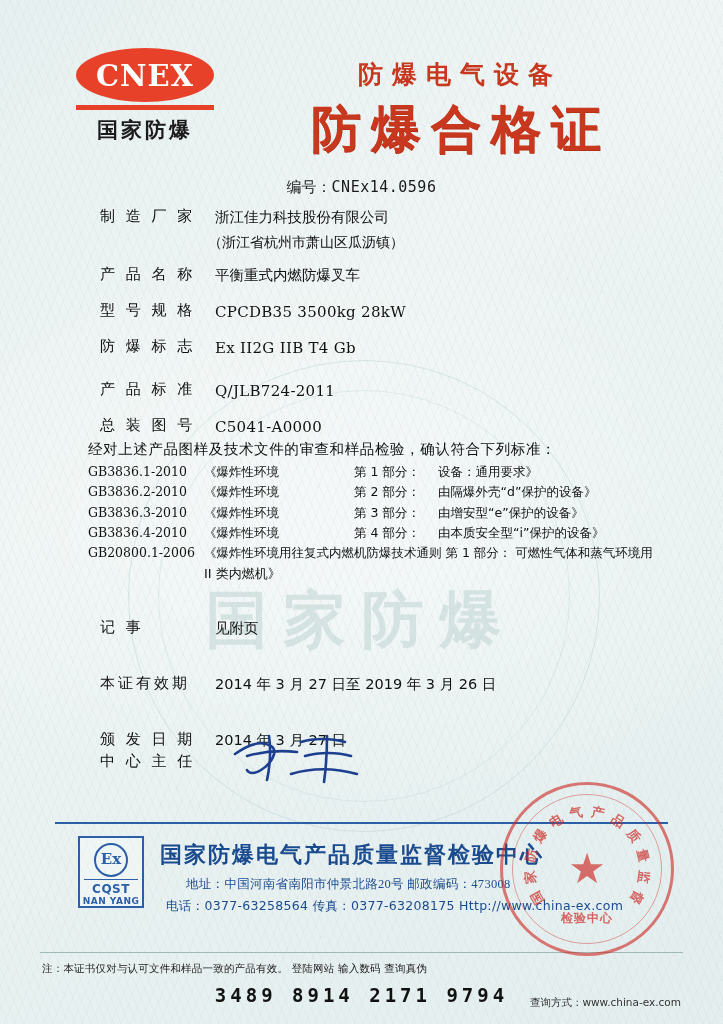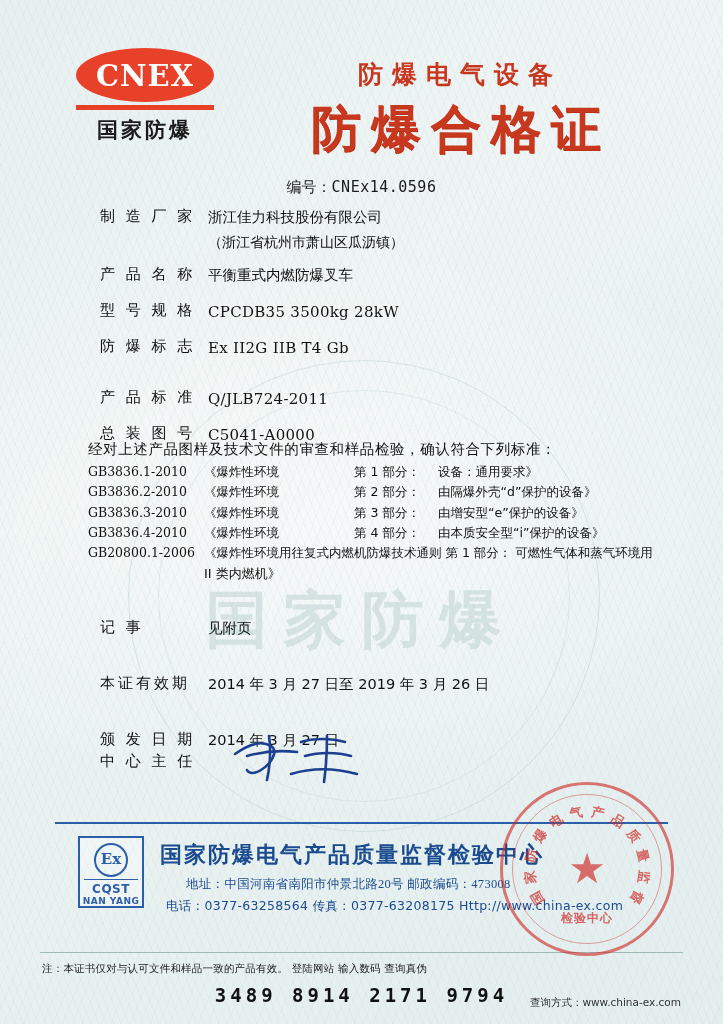--- a/index.html
+++ b/index.html
@@ -147,20 +147,21 @@
     position: absolute;
     left: 100px;
     top: 207px;
     width: 540px;
   }
   .field-row {
     display: flex;
     align-items: flex-start;
     margin-bottom: 14px;
     min-height: 20px;
+    gap: 7px;
   }
   .field-label {
     width: 108px;
     flex: none;
     font-size: 15px;
     color: #111;
     letter-spacing: 3px;
     font-family: "DejaVu Sans", sans-serif;
   }
   .field-value {
@@ -455,21 +456,21 @@
       <div class="field-row" style="margin-top:12px">
         <div class="field-label">型 号 规 格</div>
         <div class="field-value mono">CPCDB35    3500kg    28kW</div>
       </div>
 
       <div class="field-row" style="margin-top:12px">
         <div class="field-label">防 爆 标 志</div>
         <div class="field-value mono">Ex II2G IIB T4 Gb</div>
       </div>
 
-      <div class="field-row" style="margin-top:28px">
+      <div class="field-row" style="margin-top:20px">
         <div class="field-label">产 品 标 准</div>
         <div class="field-value mono">Q/JLB724-2011</div>
       </div>
 
       <div class="field-row" style="margin-top:12px">
         <div class="field-label">总 装 图 号</div>
         <div class="field-value mono">C5041-A0000</div>
       </div>
 
     </div>

